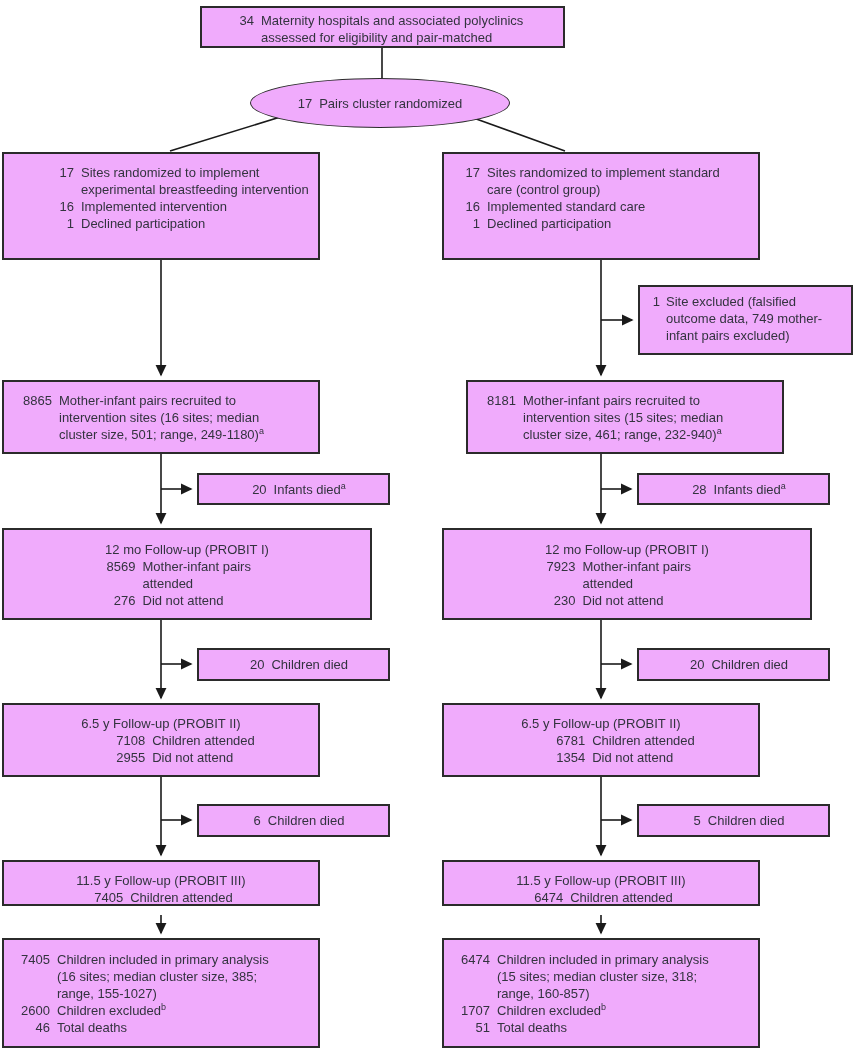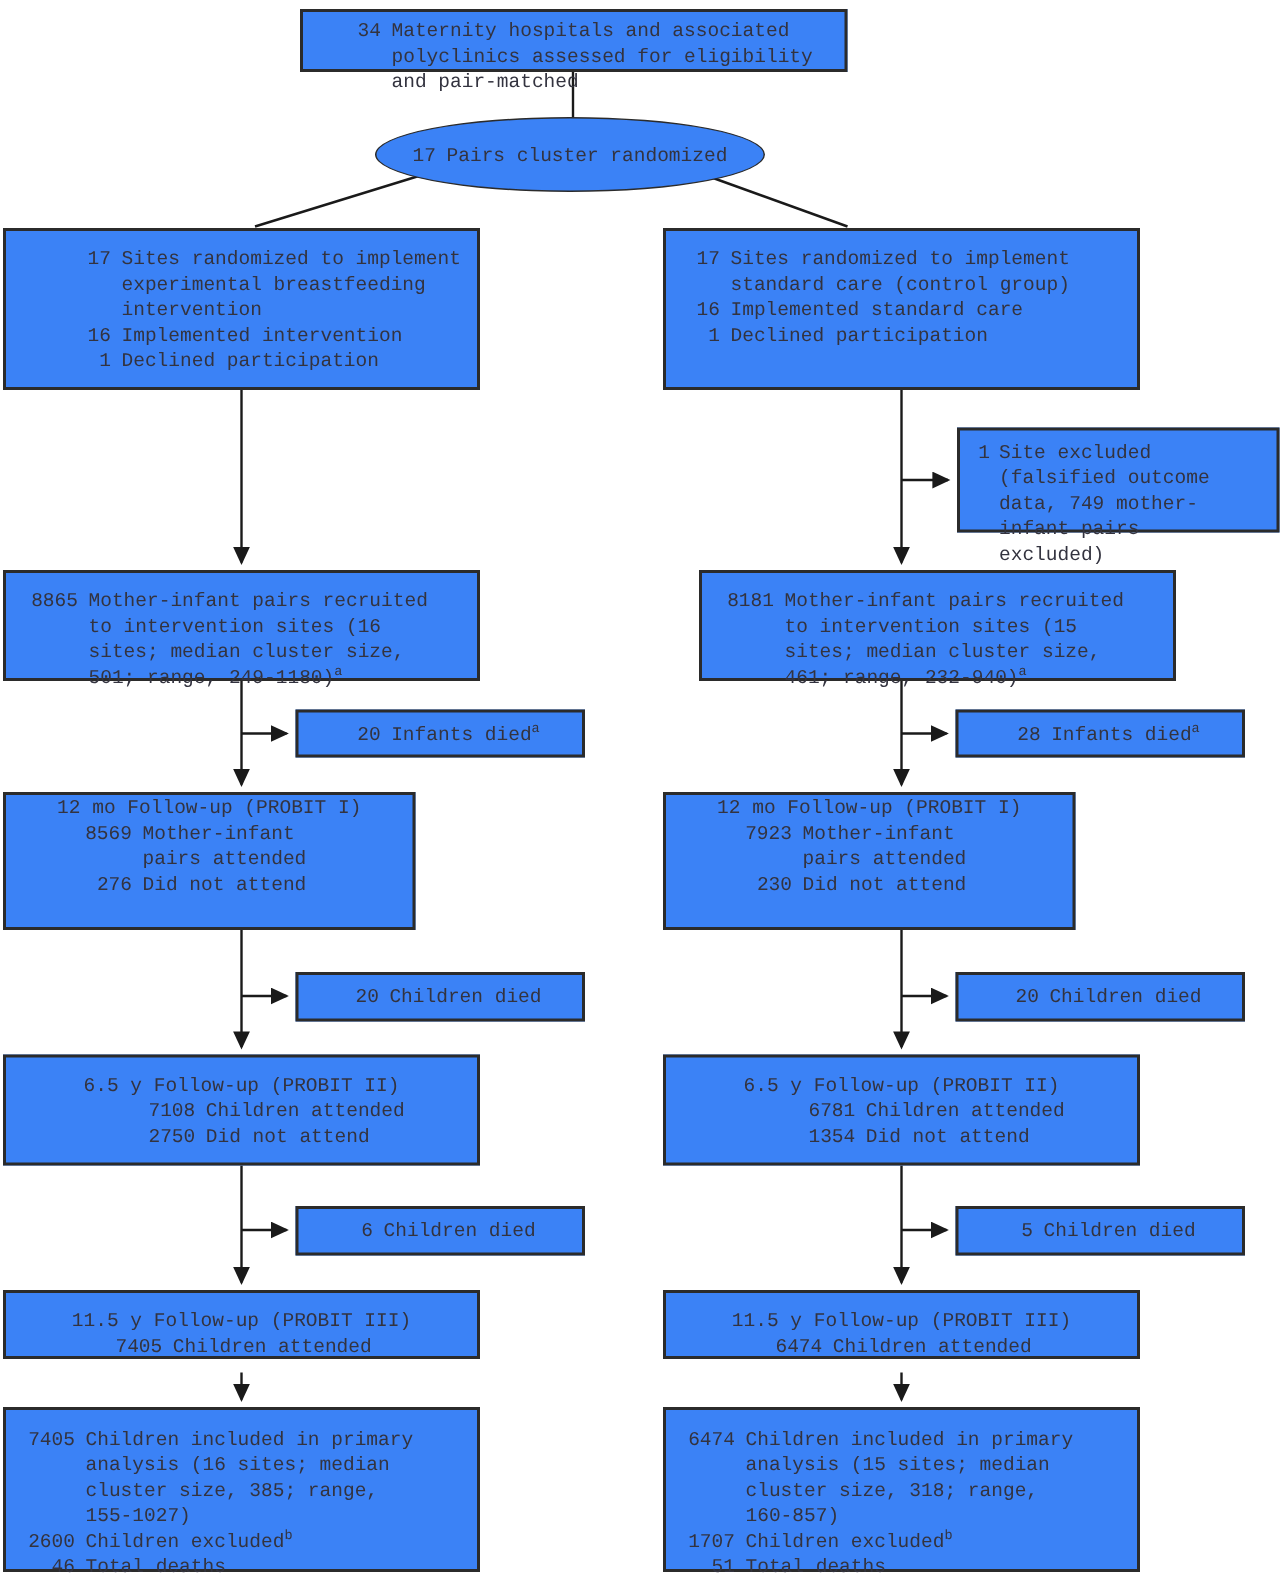--- a/index.html
+++ b/index.html
@@ -1,20 +1,20 @@
 <!DOCTYPE html>
 <html><head>
 <meta charset="utf-8">
 <style>
   html,body{margin:0;padding:0;background:#ffffff;}
   #canvas{position:relative;width:855px;height:1050px;background:#ffffff;overflow:hidden;
           font-family:"Liberation Sans","DejaVu Sans",sans-serif;}
   svg.connectors{position:absolute;left:0;top:0;z-index:1;}
-  .box{position:absolute;z-index:2;background:#3b82f6;border:2px solid #2b2b2b;
-       box-sizing:border-box;font-size:13px;line-height:17px;color:#33333f;font-family:Liberation Mono, monospace;}
+  .box{position:absolute;z-index:2;background:#f0abfc;border:2px solid #2b2b2b;
+       box-sizing:border-box;font-size:13px;line-height:17px;color:#33333f;}
   .ellipse{border-radius:50%;border-width:1.5px;display:flex;align-items:center;justify-content:center;}
   .row{display:flex;align-items:flex-start;}
   .num{flex:none;text-align:right;white-space:nowrap;}
   .txt{margin-left:7px;}
   .center-line{text-align:center;}
   .cwrap{text-align:center;}
   .cblock{display:inline-block;text-align:left;}
   sup{font-size:9px;line-height:0;vertical-align:super;}
   
   #assessed{left:200px;top:6px;width:365px;height:42px;padding:4px 6px 0 28px;}
@@ -32,21 +32,21 @@
   #ctl-recruited{left:466px;top:380px;width:318px;height:74px;padding:10px 4px 0 10px;}
   .recruited .num{width:38px;}
   .recruited .txt{width:236px;}
   .died{display:flex;align-items:center;justify-content:center;padding-left:11px;}
   #exp-infants-died{left:197px;top:473px;width:193px;height:32px;}
   #ctl-infants-died{left:637px;top:473px;width:193px;height:32px;}
   #exp-children-died-1{left:197px;top:648px;width:193px;height:33px;}
   #ctl-children-died-1{left:637px;top:648px;width:193px;height:33px;}
   #exp-children-died-2{left:197px;top:804px;width:193px;height:33px;}
   #ctl-children-died-2{left:637px;top:804px;width:193px;height:33px;}
-  #exp-probit1,#ctl-probit1{width:275px;height:92px;}
+  #exp-probit1,#ctl-probit1{width:370px;height:92px;padding-top:11px;}
   #exp-probit1{left:2px;top:528px;}  #ctl-probit1{left:442px;top:528px;}
   .probit1 .num{width:36px;}
   .probit1 .txt-narrow{width:132px;margin-left:7px;}
   #exp-probit2,#ctl-probit2{width:318px;height:74px;padding-top:10px;}
   #exp-probit2{left:2px;top:703px;}  #ctl-probit2{left:442px;top:703px;}
   .probit2 .num{width:34px;margin-left:44px;}
   #exp-probit3,#ctl-probit3{width:318px;height:46px;padding-top:10px;}
   #exp-probit3{left:2px;top:860px;}  #ctl-probit3{left:442px;top:860px;}
   .probit3 .num{width:34px;}
   #exp-final,#ctl-final{width:318px;height:110px;padding:11px 4px 0 8px;}
@@ -201,21 +201,21 @@
   </div>
 
   <div class="box probit2" id="exp-probit2">
     <div class="center-line">6.5 y Follow-up (PROBIT II)</div>
     <div class="cwrap"><div class="cblock">
       <div class="row">
         <span class="num">7108</span>
         <span class="txt">Children attended</span>
       </div>
       <div class="row">
-        <span class="num">2750</span>
+        <span class="num">2955</span>
         <span class="txt">Did not attend</span>
       </div>
     </div></div>
   </div>
   <div class="box probit2" id="ctl-probit2">
     <div class="center-line">6.5 y Follow-up (PROBIT II)</div>
     <div class="cwrap"><div class="cblock">
       <div class="row">
         <span class="num">6781</span>
         <span class="txt">Children attended</span>

